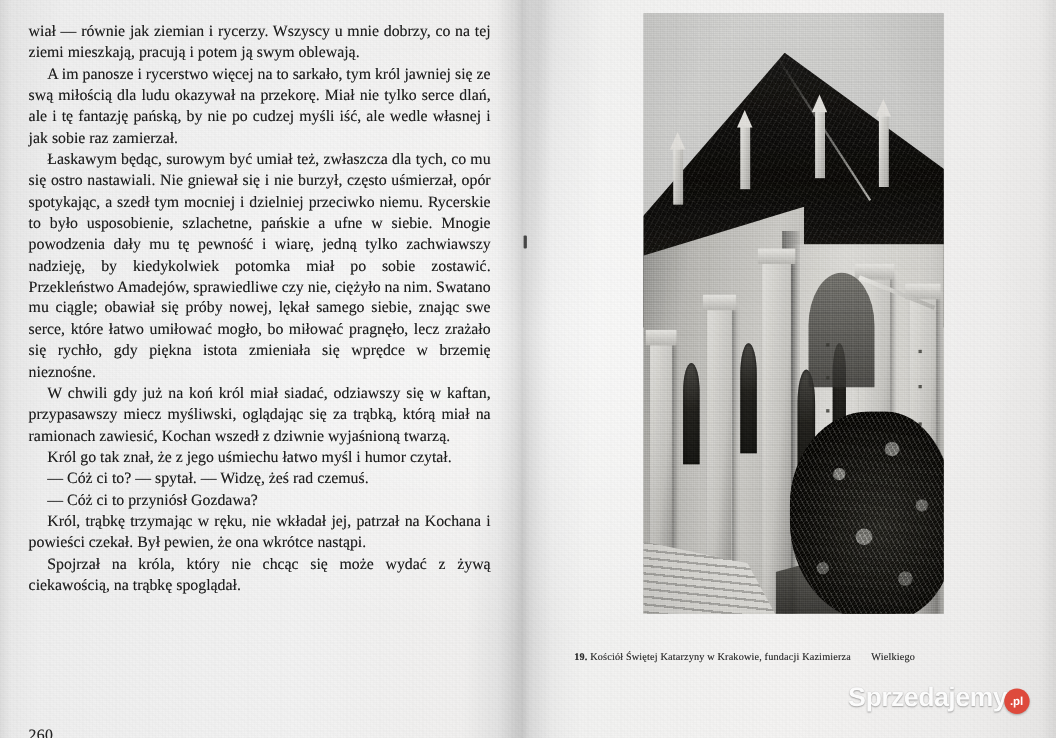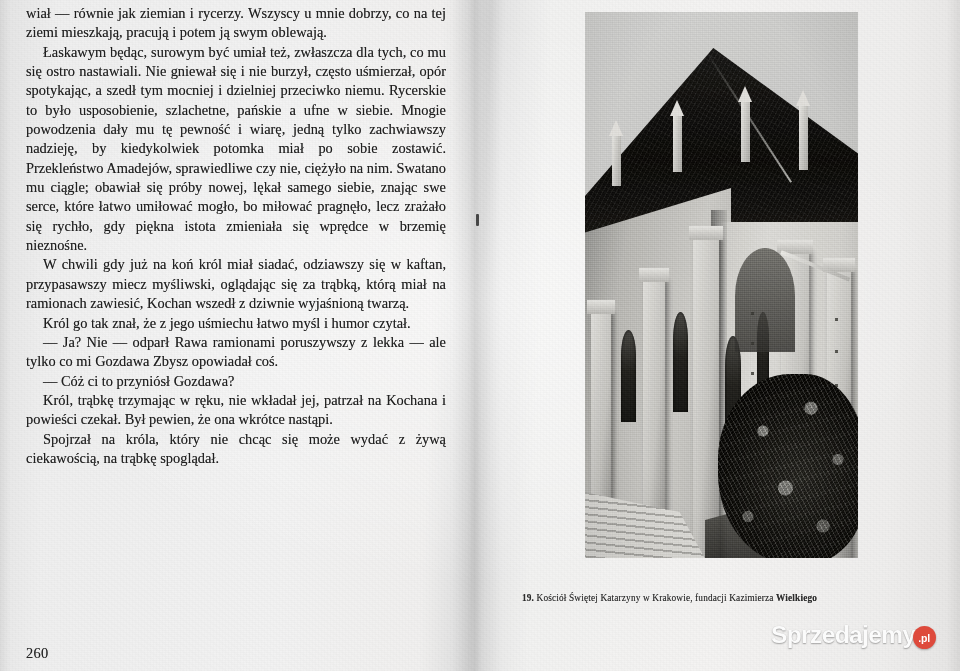--- a/index.html
+++ b/index.html
@@ -39,21 +39,21 @@
   #edge-right{
     position:absolute;right:0;top:0;width:14px;height:671px;pointer-events:none;
     background:linear-gradient(90deg,rgba(0,0,0,0),rgba(0,0,0,.06));
   }
   #edge-left{
     position:absolute;left:0;top:0;width:10px;height:671px;pointer-events:none;
     background:linear-gradient(270deg,rgba(0,0,0,0),rgba(0,0,0,.05));
   }
 
   
-  #left-page{position:absolute;left:0;top:0;width:470px;height:472px;}
+  #left-page{position:absolute;left:0;top:16px;width:470px;height:472px;}
   #body-text{
     position:absolute;left:26px;top:4px;width:420px;
     font-size:14.4px;line-height:19.35px;
     color:#1d1d1d;text-align:justify;
     -webkit-font-smoothing:none;
     text-shadow:0 0 .6px rgba(30,30,30,.55);
   }
   #body-text p{margin:0;}
   #body-text p.ind{text-indent:17px;}
   #page-number{
@@ -200,21 +200,21 @@
     background:radial-gradient(ellipse 85% 85% at 50% 45%, rgba(0,0,0,0) 55%, rgba(0,0,0,.12) 100%);
   }
 
   #caption{
     position:absolute;left:52px;top:592px;width:430px;
     font-size:9.3px;line-height:12px;letter-spacing:.15px;
     color:#2a2a2a;white-space:nowrap;
     text-shadow:0 0 .5px rgba(40,40,40,.5);
   }
   #caption .num{font-weight:bold;}
-  #caption .emph{font-weight:bold;}
+  #caption .emph{font-weight:normal;margin-left:16px;}
 
   
   #watermark{
     position:absolute;left:771px;top:621px;
     display:flex;align-items:flex-end;
     font-family:"Liberation Sans", sans-serif;
     pointer-events:none;
   }
   #watermark .wm-text{
     font-size:24.5px;font-weight:bold;letter-spacing:-.6px;
@@ -231,24 +231,25 @@
   }
 </style>
 </head>
 <body>
 
 <div id="page">
 
   <div id="left-page">
     <div id="body-text">
         <p>wiał — równie jak ziemian i rycerzy. Wszyscy u mnie dobrzy, co na tej ziemi mieszkają, pracują i potem ją swym oblewają.</p>
+        <p class="ind">A im panosze i rycerstwo więcej na to sarkało, tym król jawniej się ze swą miłością dla ludu okazywał na przekorę. Miał nie tylko serce dlań, ale i tę fantazję pańską, by nie po cudzej myśli iść, ale wedle własnej i jak sobie raz zamierzał.</p>
         <p class="ind">Łaskawym będąc, surowym być umiał też, zwłaszcza dla tych, co mu się ostro nastawiali. Nie gniewał się i nie burzył, często uśmierzał, opór spotykając, a szedł tym mocniej i dzielniej przeciwko niemu. Rycerskie to było usposobienie, szlachetne, pańskie a ufne w siebie. Mnogie powodzenia dały mu tę pewność i wiarę, jedną tylko zachwiawszy nadzieję, by kiedykolwiek potomka miał po sobie zostawić. Przekleństwo Amadejów, sprawiedliwe czy nie, ciężyło na nim. Swatano mu ciągle; obawiał się próby nowej, lękał samego siebie, znając swe serce, które łatwo umiłować mogło, bo miłować pragnęło, lecz zrażało się rychło, gdy piękna istota zmieniała się wprędce w brzemię nieznośne.</p>
         <p class="ind">W chwili gdy już na koń król miał siadać, odziawszy się w kaftan, przypasawszy miecz myśliwski, oglądając się za trąbką, którą miał na ramionach zawiesić, Kochan wszedł z dziwnie wyjaśnioną twarzą.</p>
         <p class="ind">Król go tak znał, że z jego uśmiechu łatwo myśl i humor czytał.</p>
-        <p class="ind">— Ja? Nie — odparł Rawa ramionami poruszywszy z lekka — ale tylko co mi Gozdawa Zbysz opowiadał coś.</p>
+        <p class="ind">— Cóż ci to? — spytał. — Widzę, żeś rad czemuś.</p>
         <p class="ind">— Cóż ci to przyniósł Gozdawa?</p>
         <p class="ind">Król, trąbkę trzymając w ręku, nie wkładał jej, patrzał na Kochana i powieści czekał. Był pewien, że ona wkrótce nastąpi.</p>
         <p class="ind">Spojrzał na króla, który nie chcąc się może wydać z żywą ciekawością, na trąbkę spoglądał.</p>
       </div>
     <div id="page-number">260</div>
   </div>
 
   <div id="right-page">
 
     <div id="photo" aria-label="black-and-white photograph of a Gothic brick church with a steep dark roof, stepped buttresses, pinnacles and lancet windows, with foliage at its base">

